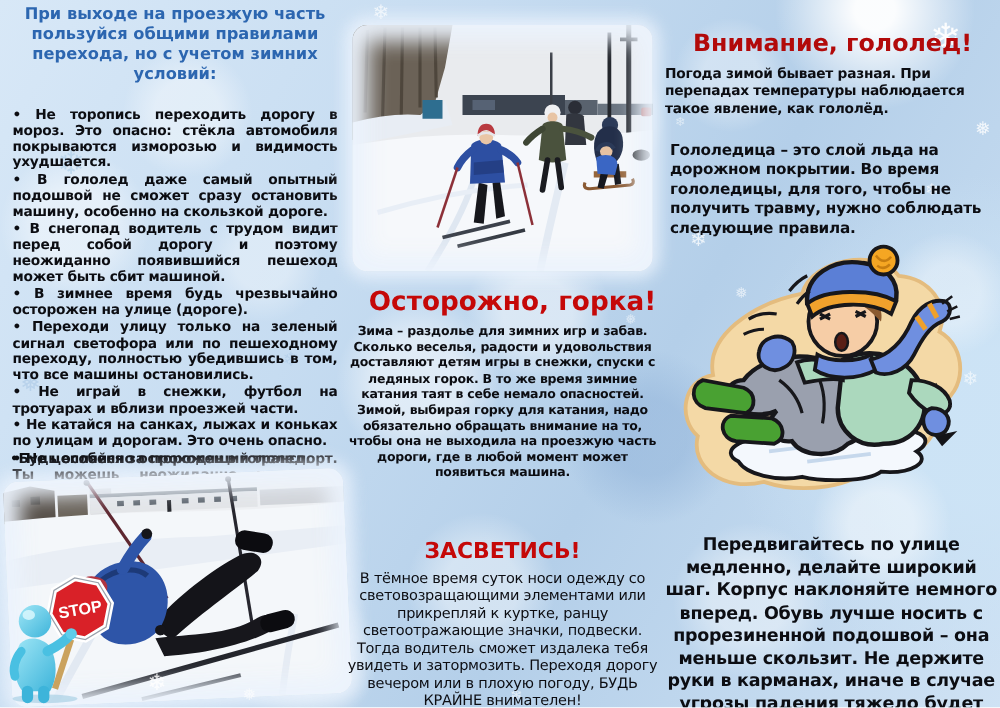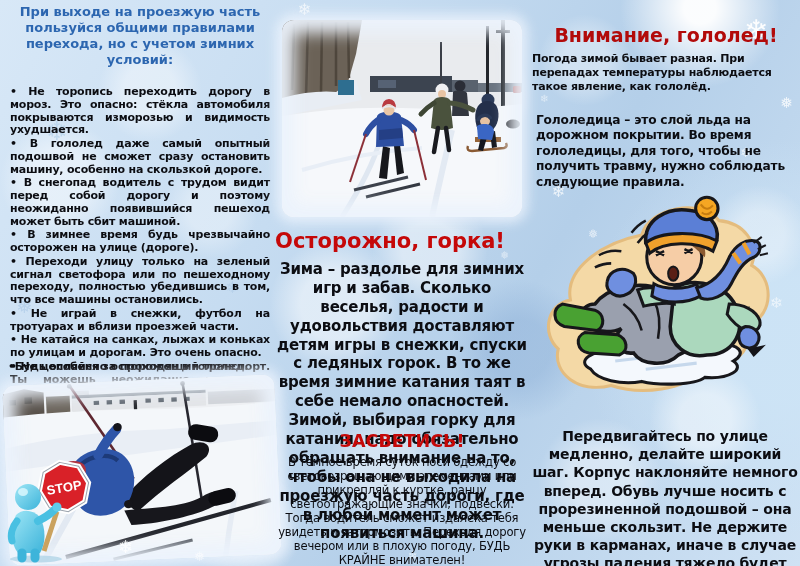--- a/index.html
+++ b/index.html
@@ -44,24 +44,24 @@
   .photo svg { display:block; border-radius:12px; }
   .photo::after { content:""; position:absolute; inset:0; border-radius:12px;
     box-shadow: inset 0 0 16px 13px rgba(235,243,252,.96); }
   .photo-top { left:282px; top:20px; width:240px; height:197px;
     box-shadow:0 0 12px 6px rgba(240,246,253,.75); }
   .photo-bottom { left:6px; top:380px; width:272px; height:180px; transform:rotate(-2.5deg);
     box-shadow:0 0 12px 7px rgba(235,243,252,.8); }
   .stop-figure { position:absolute; left:2px; top:458px; width:106px; height:106px; z-index:6; }
 
   
-  .hill-heading { position:absolute; left:264px; top:229px; width:252px; text-align:center;
+  .hill-heading { position:absolute; left:284px; top:229px; width:252px; text-align:center;
     color:#c50808; font-size:21px; font-weight:bold; }
   .mid-text { position:absolute; left:274px; top:260px; width:256px; text-align:center;
-    color:#0c0d12; font-size:15px; font-weight:bold; line-height:1.26; letter-spacing:-0.2px; }
+    color:#0c0d12; font-size:10px; font-weight:bold; line-height:1.26; letter-spacing:-0.2px; }
   .reflect-heading { position:absolute; left:276px; top:431px; width:252px; text-align:center;
     color:#c50808; font-size:17.5px; font-weight:bold; }
   .reflect-text { position:absolute; left:272px; top:455px; width:260px; text-align:center;
     color:#0c0d12; font-size:11.6px; font-weight:normal; line-height:1.21; letter-spacing:-0.2px; }
 
   
   .right-heading { position:absolute; left:536px; top:24px; width:260px; text-align:center;
     color:#b20a0a; font-size:19px; font-weight:bold; }
   .right-p1 { position:absolute; left:532px; top:52px; width:260px; text-align:left;
     color:#0c0d12; font-size:11px; font-weight:bold; line-height:1.27; letter-spacing:-0.2px; }

